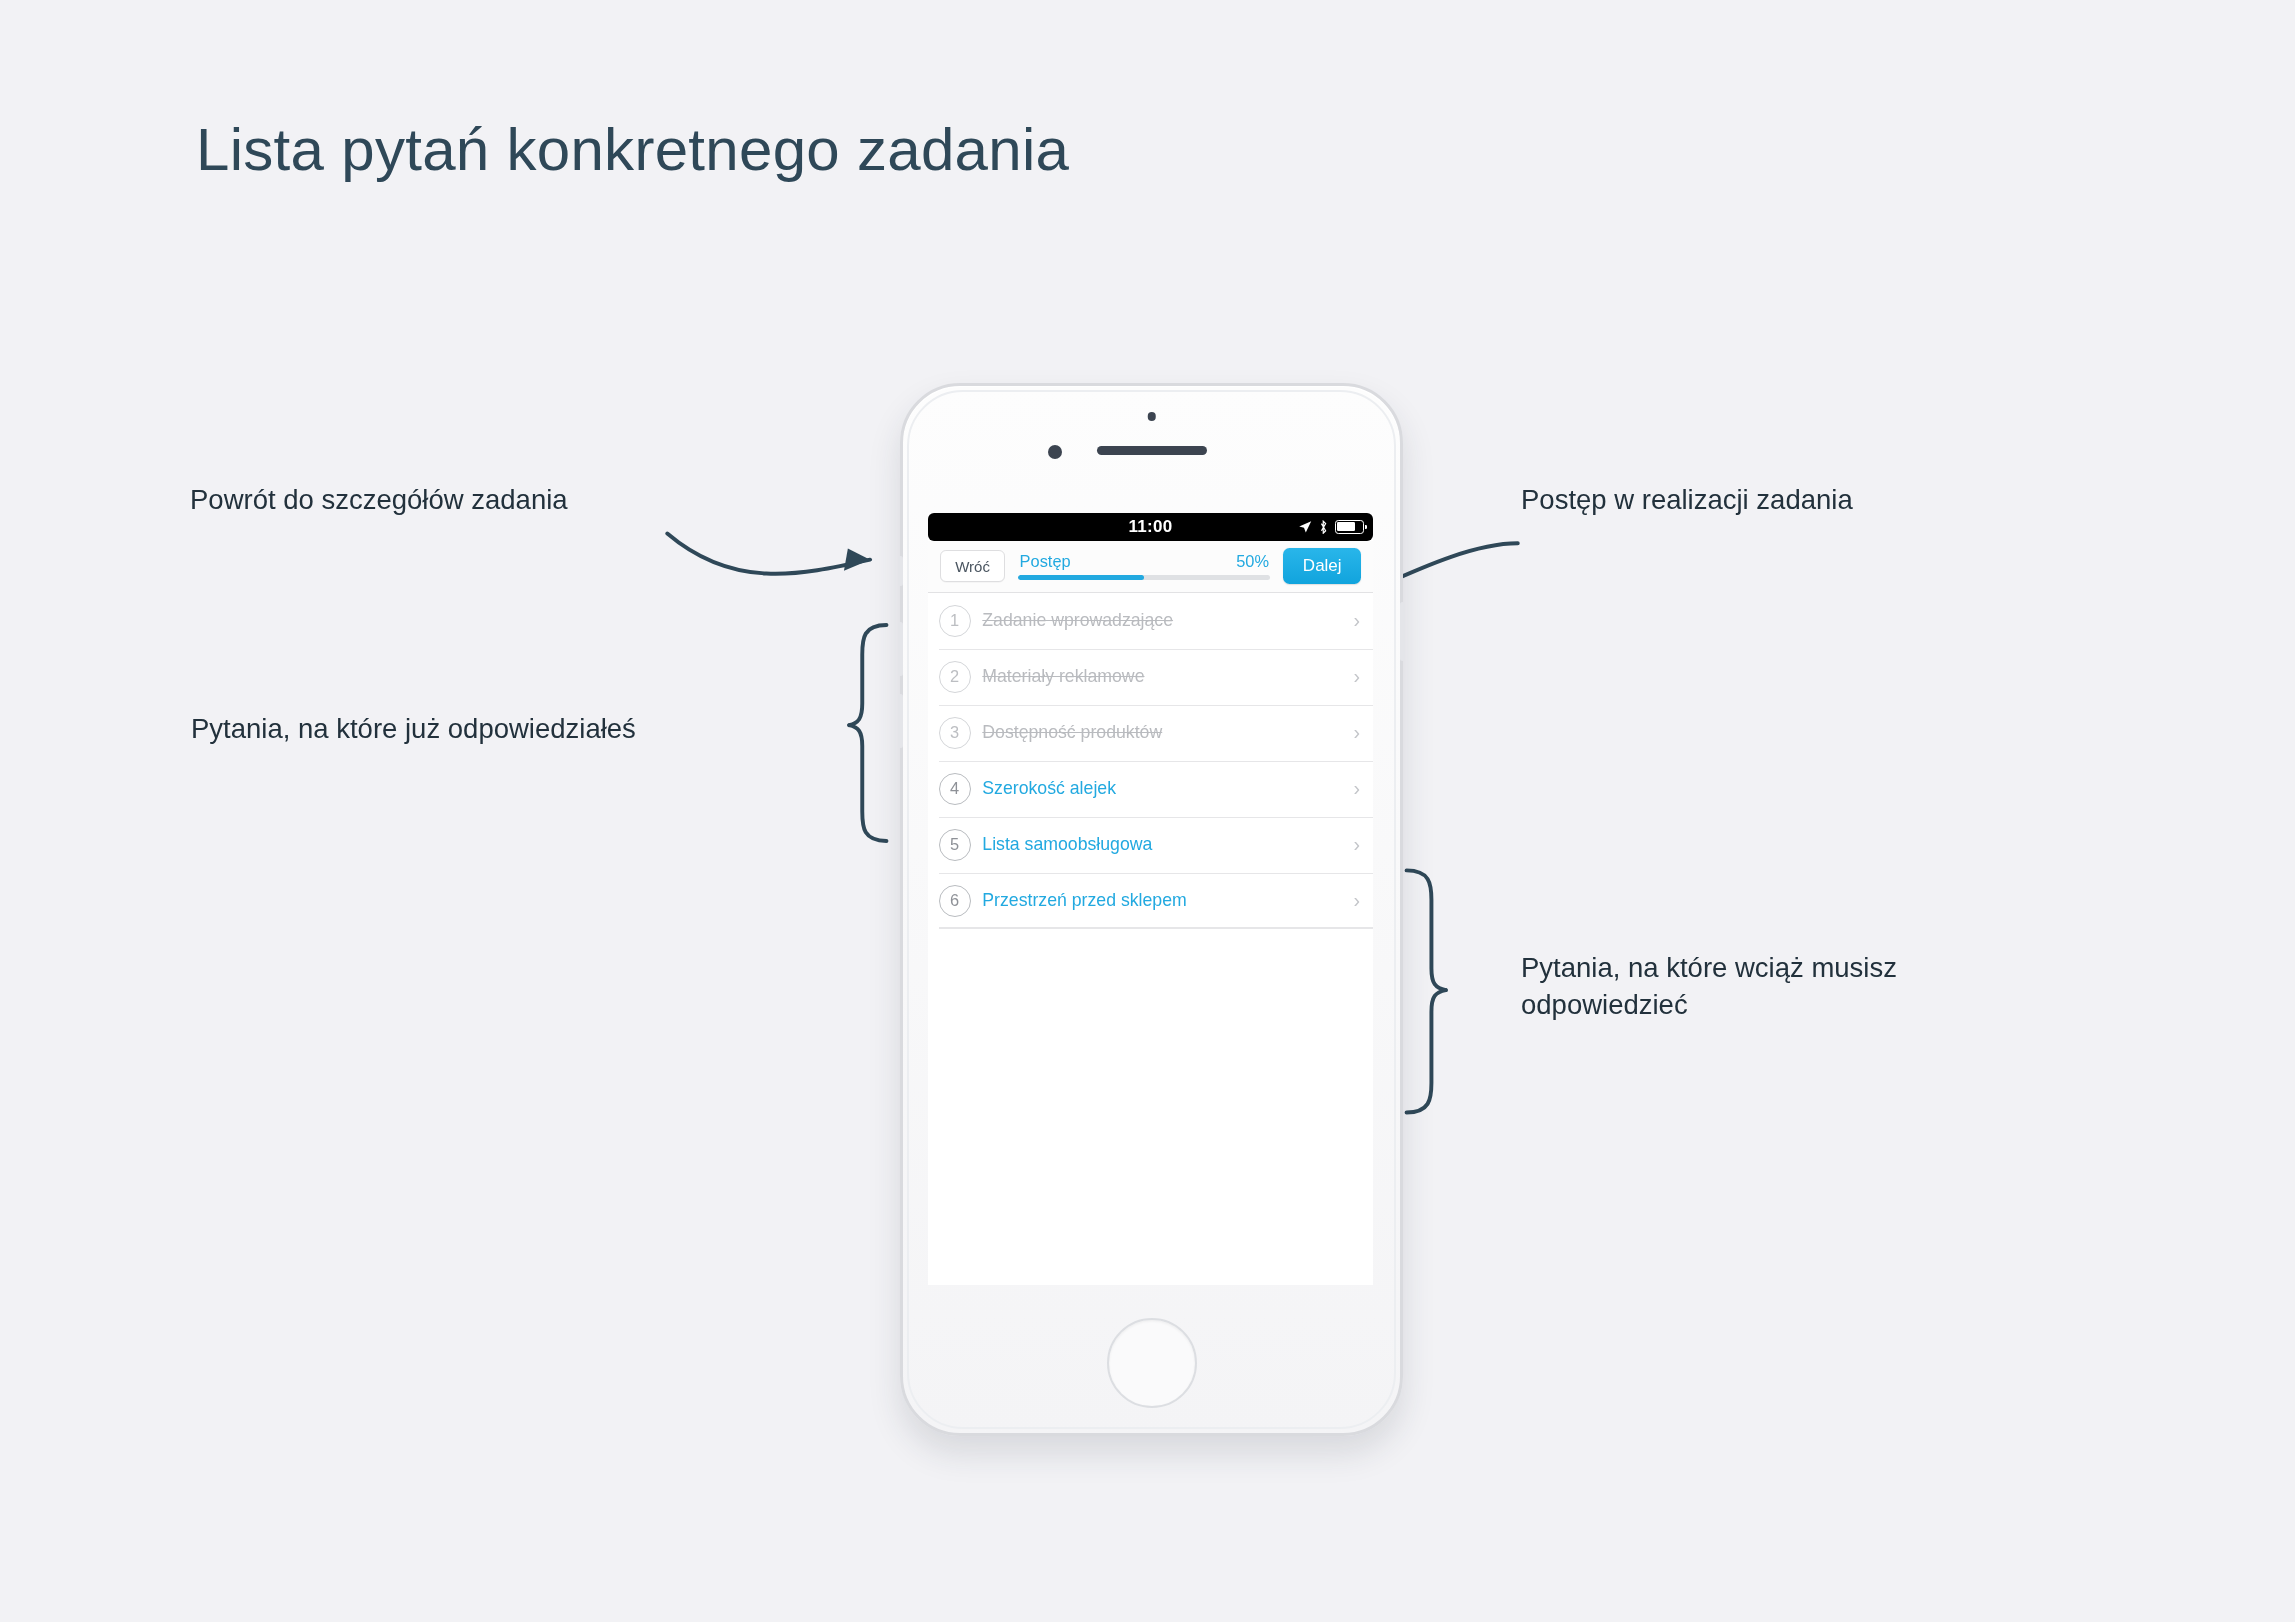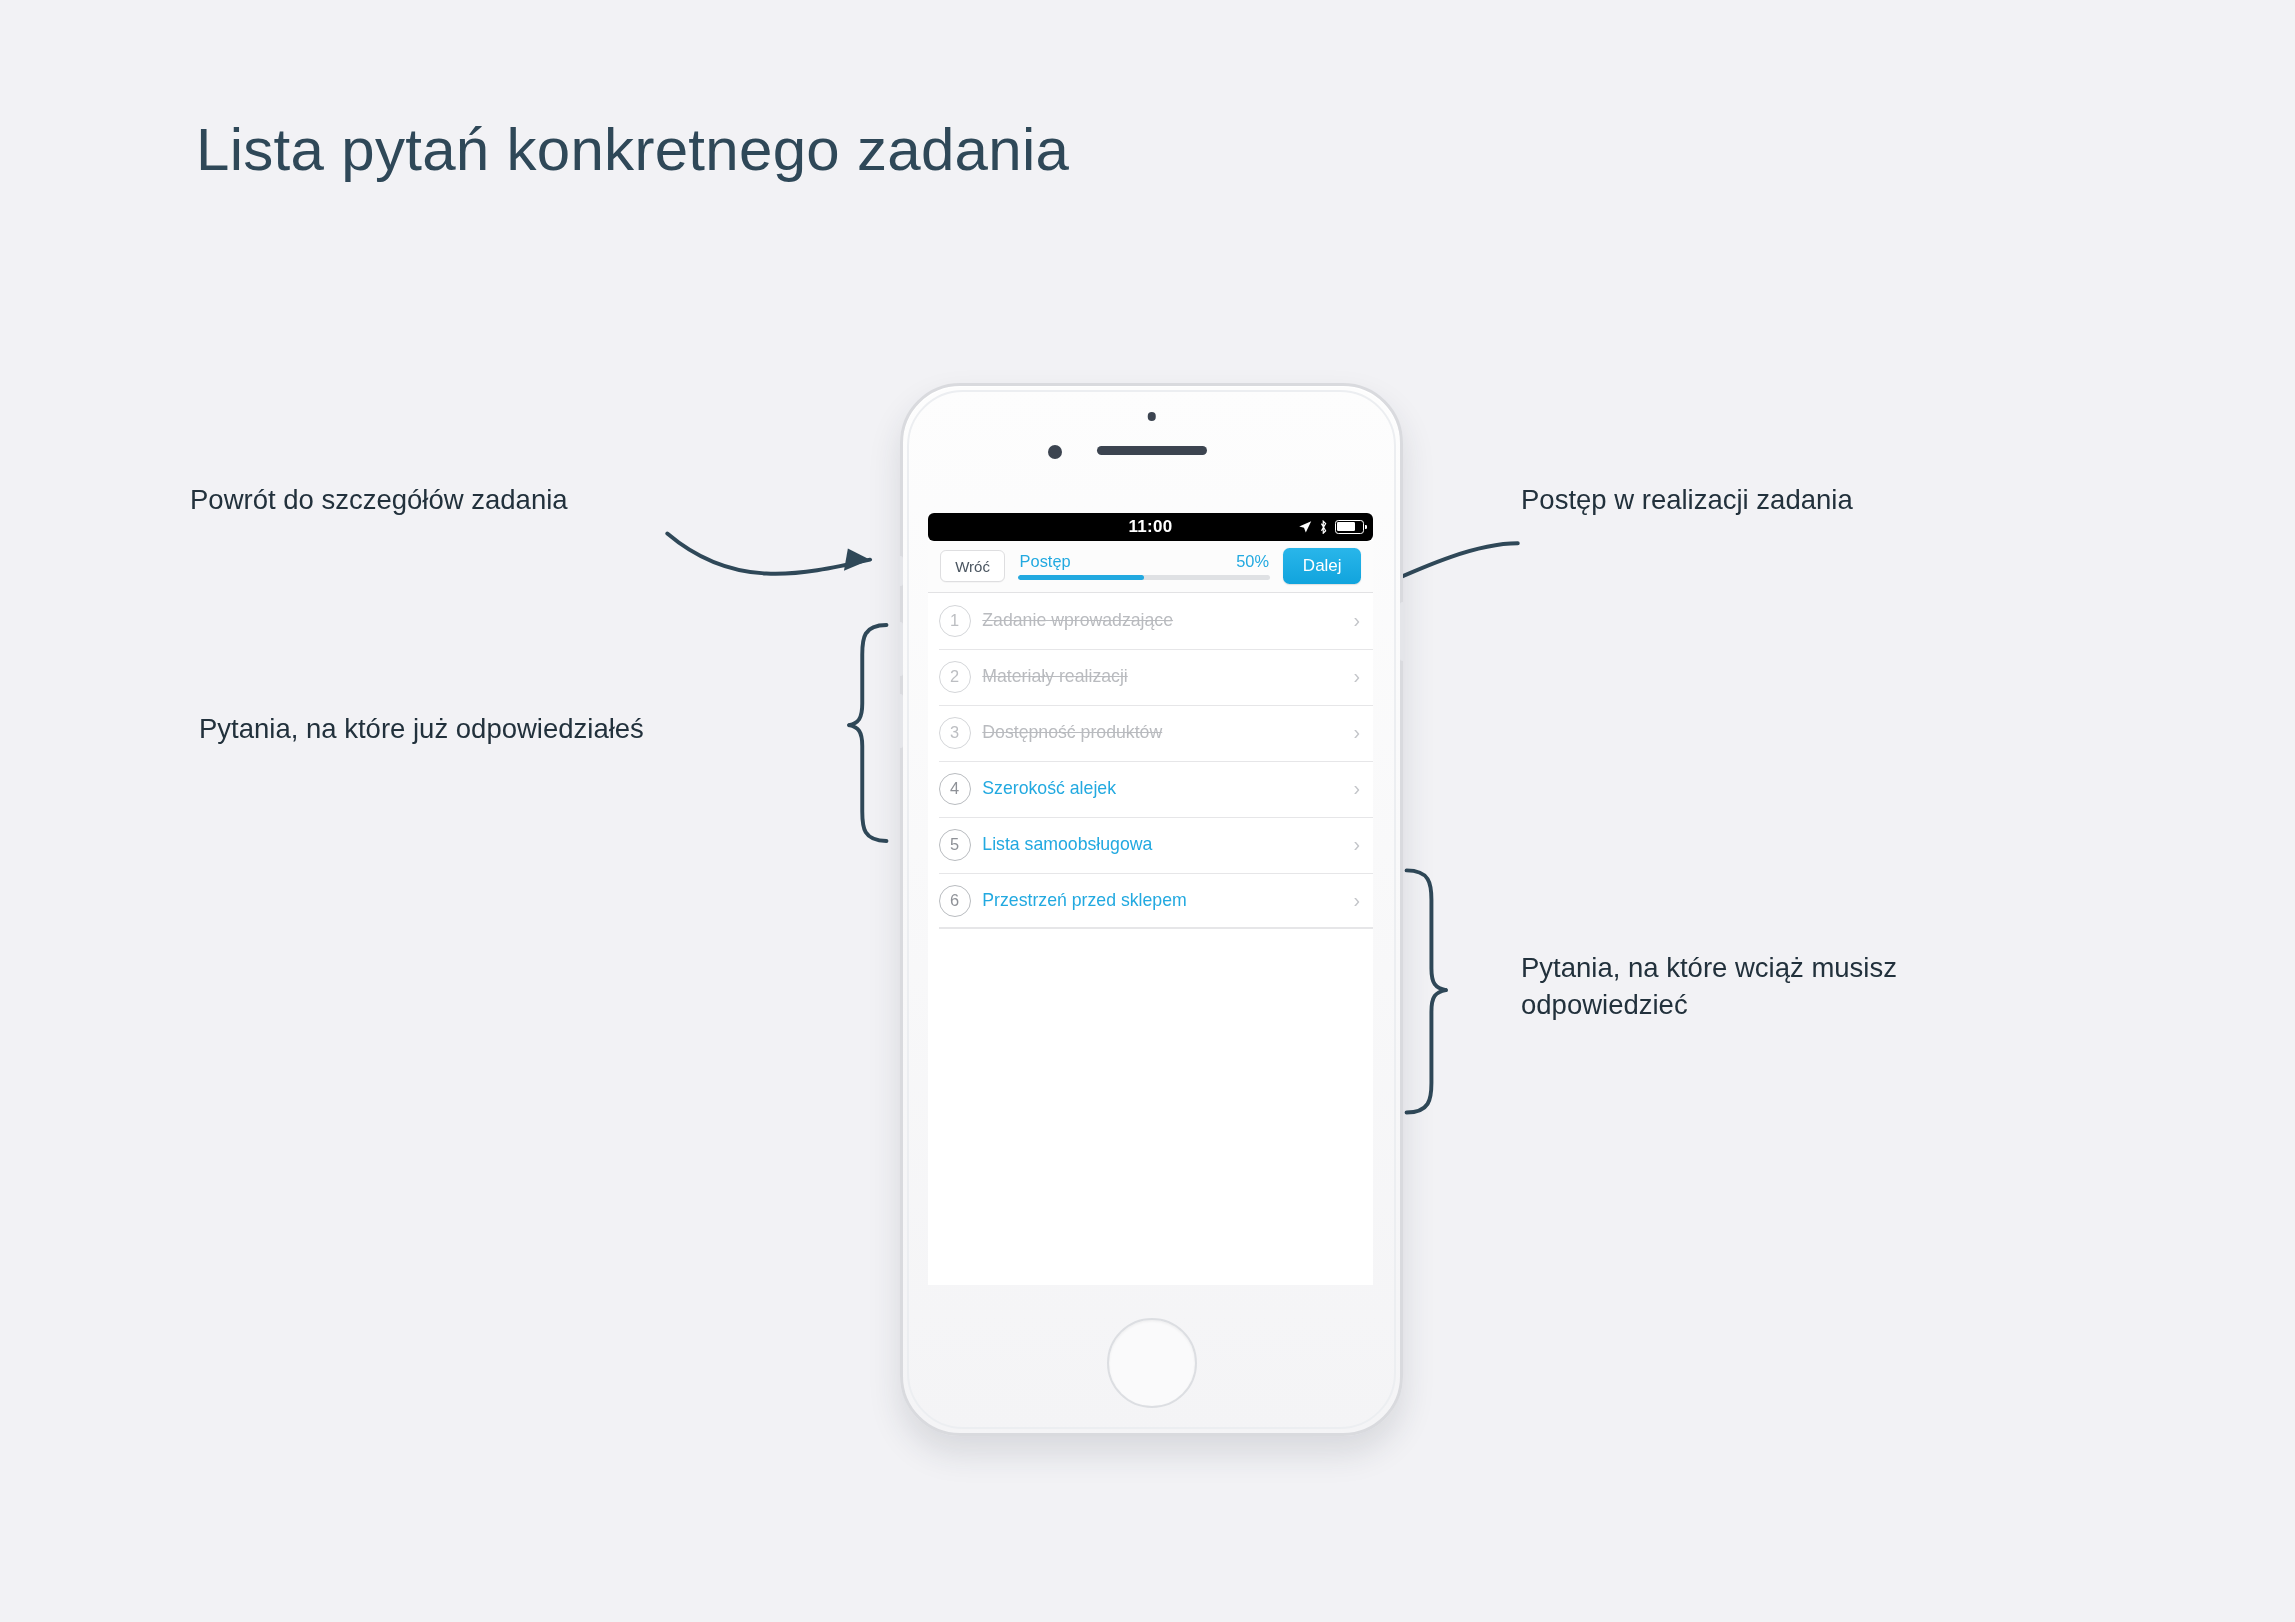--- a/index.html
+++ b/index.html
@@ -30,21 +30,21 @@
 
   
   .annot {
     position: absolute;
     font-size: 27.5px;
     line-height: 1.35;
     color: #22313c;
     font-weight: 400;
   }
   .annot-back     { left: 190px;  top: 481px;  width: 497px; }
-  .annot-answered { left: 199px;  top: 710px; width: 589px; }
+  .annot-answered { left: 191px;  top: 710px; width: 589px; }
   .annot-progress { left: 1521px; top: 481px;  width: 523px; }
   .annot-remaining{ left: 1521px; top: 949px; width: 497px; }
 
   
   .overlay {
     position: absolute;
     left: 0; top: 0;
     width: 2295px;
     height: 1623px;
     pointer-events: none;
@@ -387,21 +387,21 @@
     <div class="q-list">
 
       <div class="q-item done">
         <div class="q-num">1</div>
         <div class="q-label">Zadanie wprowadzające</div>
         <div class="q-chevron">›</div>
       </div>
 
       <div class="q-item done">
         <div class="q-num">2</div>
-        <div class="q-label">Materiały realizacji</div>
+        <div class="q-label">Materiały reklamowe</div>
         <div class="q-chevron">›</div>
       </div>
 
       <div class="q-item done">
         <div class="q-num">3</div>
         <div class="q-label">Dostępność produktów</div>
         <div class="q-chevron">›</div>
       </div>
 
       <div class="q-item todo">

